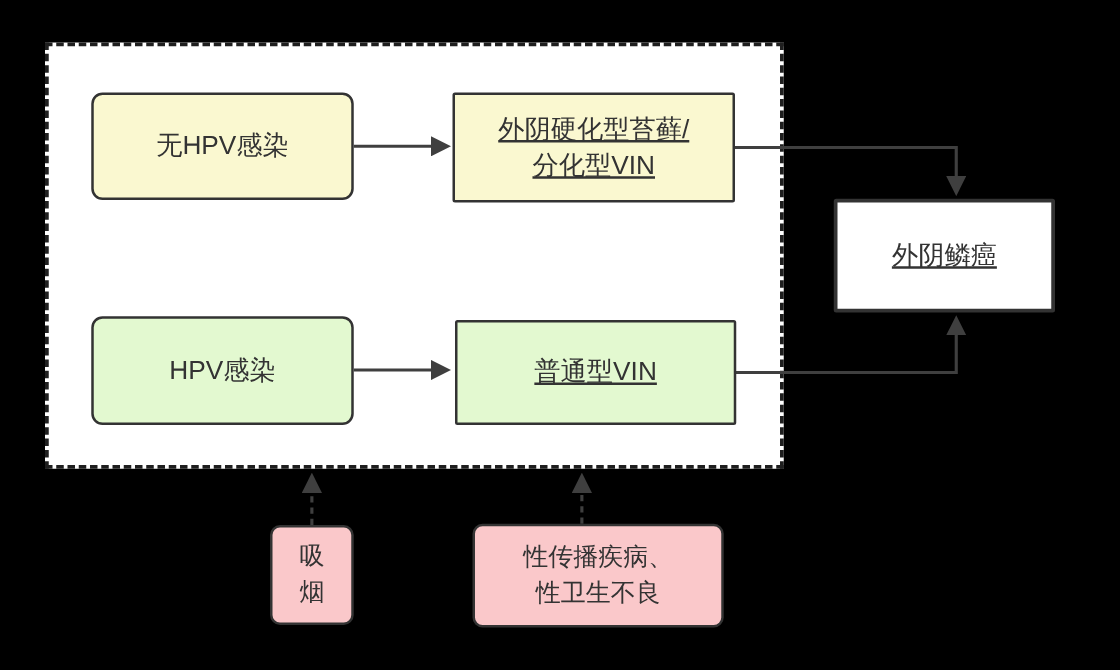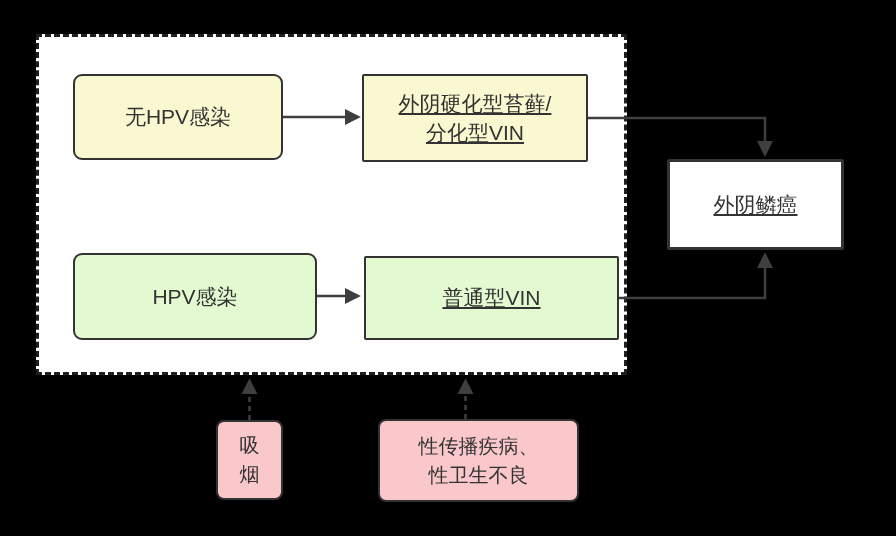--- a/index.html
+++ b/index.html
@@ -57,25 +57,25 @@
 
   <div class="node yellow rounded" style="left:73px;top:74px;width:210px;height:86px">
     <span class="lbl">无HPV感染</span>
   </div>
 
   <div class="node yellow square" style="left:362px;top:74px;width:226px;height:88px">
     <span class="lbl">外阴硬化型苔藓/
 分化型VIN</span>
   </div>
 
-  <div class="node green rounded" style="left:73px;top:253px;width:244px;height:87px">
+  <div class="node green rounded" style="left:73px;top:253px;width:210px;height:87px">
     <span class="lbl">HPV感染</span>
   </div>
 
-  <div class="node green square" style="left:364px;top:256px;width:255px;height:84px">
+  <div class="node green square" style="left:364px;top:256px;width:225px;height:84px">
     <span class="lbl">普通型VIN</span>
   </div>
 
   <div class="node white square" style="left:667px;top:159px;width:177px;height:91px">
     <span class="lbl">外阴鳞癌</span>
   </div>
 
   <div class="node pink" style="left:216px;top:420px;width:67px;height:80px">
     <span class="lbl">吸
 烟</span>

